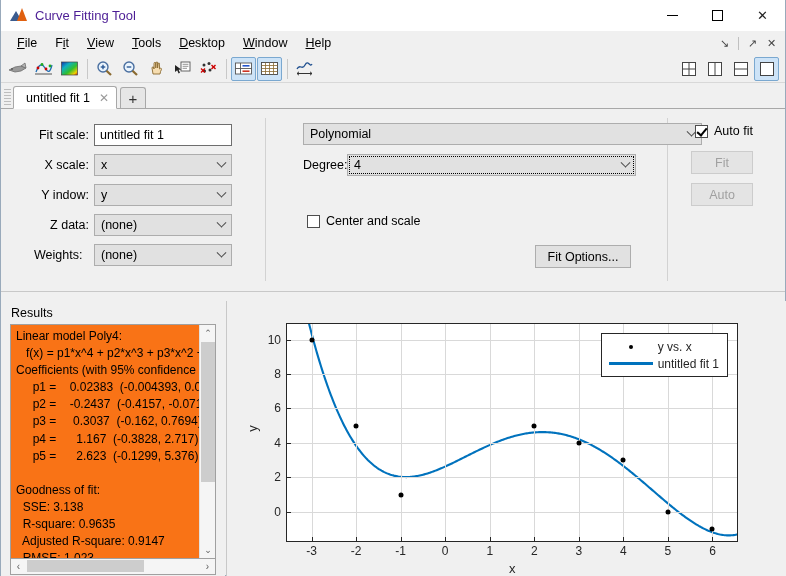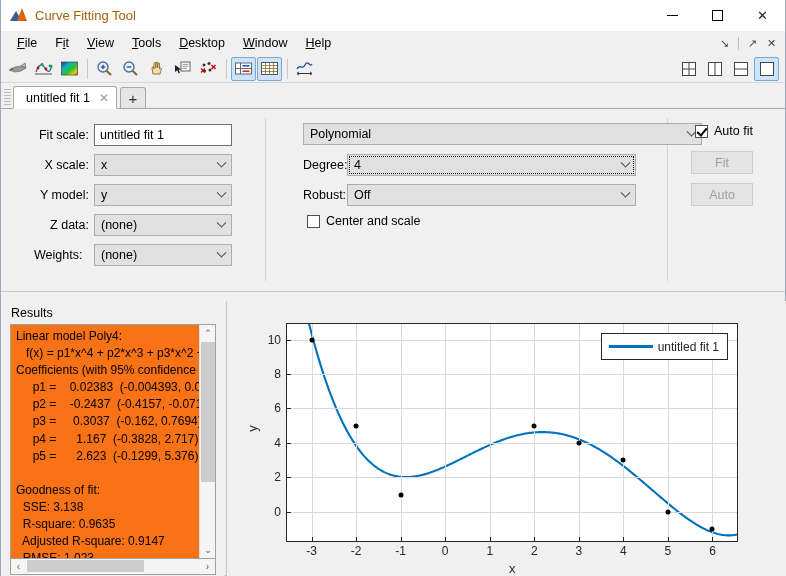--- a/index.html
+++ b/index.html
@@ -14,21 +14,21 @@
          border:1px solid #9ab; border-top:none; }
 
   
   .titlebar { height:31px; background:#ffffff; display:flex; align-items:center;
               border-bottom:1px solid #ffffff; position:relative; }
   .tb-icon { width:18px; height:16px; margin-left:9px; margin-right:7px; position:relative; flex:none; }
   .tb-icon .f1 { position:absolute; left:0; top:4px; width:0; height:0;
       border-left:6px solid transparent; border-right:6px solid transparent; border-bottom:10px solid #3b5c8f; }
   .tb-icon .f2 { position:absolute; left:7px; top:1px; width:0; height:0;
       border-left:5px solid transparent; border-right:5px solid transparent; border-bottom:13px solid #e06010; }
-  .tb-title { font-size:13px; color:#a16207; }
+  .tb-title { font-size:13px; color:#4c1d95; }
   .tb-btns { position:absolute; right:0; top:0; height:31px; display:flex; }
   .tb-btn { width:45px; height:31px; display:flex; align-items:center; justify-content:center;
             font-size:13px; color:#222; }
   .glyph-min { display:block; width:11px; height:1px; background:#000; }
   .glyph-max { display:block; width:11px; height:11px; border:1px solid #000; }
 
   
   .menubar { height:24px; background:#f0f0f0; display:flex; align-items:center;
              padding-left:7px; position:relative; }
   .menu-item { padding:3px 9px 4px 9px; font-size:12.5px; color:#000; }
@@ -332,21 +332,21 @@
       <span class="txtinput" style="width:138px; margin-left:5px;">untitled fit 1</span>
     </div>
     <div class="lblrow" style="left:33px; top:45px;">
       <span class="lbl" style="width:55px; text-align:right;">X scale:</span>
       <span class="combo" style="width:138px; margin-left:5px;">
         <span>x</span>
         <i class="chev"></i>
       </span>
     </div>
     <div class="lblrow" style="left:33px; top:75px;">
-      <span class="lbl" style="width:55px; text-align:right;">Y model:</span>
+      <span class="lbl" style="width:55px; text-align:right;">Y indow:</span>
       <span class="combo" style="width:138px; margin-left:5px;">
         <span>y</span>
         <i class="chev"></i>
       </span>
     </div>
     <div class="lblrow" style="left:33px; top:105px;">
       <span class="lbl" style="width:55px; text-align:right;">Z data:</span>
       <span class="combo" style="width:138px; margin-left:5px;">
         <span>(none)</span>
         <i class="chev"></i>
@@ -364,31 +364,25 @@
       <span>Polynomial</span>
       <i class="chev"></i>
     </div>
     <div class="lblrow" style="left:302px; top:45px;">
       <span class="lbl" style="width:44px;">Degree:</span>
       <span class="combo focus" style="width:289px;">
         <span>4</span>
         <i class="chev"></i>
       </span>
     </div>
-    <div class="lblrow" style="left:302px; top:75px;">
-      <span class="lbl" style="width:44px;">Robust:</span>
-      <span class="combo" style="width:289px;">
-        <span>Off</span>
-        <i class="chev"></i>
-      </span>
-    </div>
     <div class="chk" style="position:absolute; left:306px; top:105px;">
       <span class="chkbox"></span>
       <span>Center and scale</span>
     </div>
+    <div class="btn" style="position:absolute; left:534px; top:136px; width:96px;">Fit Options...</div>
 
     <div class="chk" style="position:absolute; left:694px; top:15px;text-align:right;">
       <span class="chkbox checked"></span>
       <span>Auto fit</span>
     </div>
     <div class="btn disabled" style="position:absolute; left:690px; top:42px; width:62px;">Fit</div>
     <div class="btn disabled" style="position:absolute; left:690px; top:74px; width:62px;">Auto</div>
   </div>
 
   <div class="results">
@@ -462,20 +456,26 @@
         <div class="pt" style="left: 69.0594px; top: 101.611px; background: rgb(0, 0, 0);"></div>
         <div class="pt" style="left: 113.614px; top: 170.5px; background: rgb(0, 0, 0);"></div>
         <div class="pt" style="left: 247.277px; top: 101.611px; background: rgb(0, 0, 0);"></div>
         <div class="pt" style="left: 291.832px; top: 118.833px; background: rgb(0, 0, 0);"></div>
         <div class="pt" style="left: 336.386px; top: 136.056px; background: rgb(0, 0, 0);"></div>
         <div class="pt" style="left: 380.941px; top: 187.722px; background: rgb(0, 0, 0);"></div>
         <div class="pt" style="left: 425.495px; top: 204.944px; background: rgb(0, 0, 0);"></div>
         <div class="legend" style="right: 9px; top: 9px;">
           <div class="lg-row">
             <span class="lg-mk">
+              <span class="lg-dot" style="background: rgb(0, 0, 0);"></span>
+            </span>
+            <span class="lg-txt">y vs. x</span>
+          </div>
+          <div class="lg-row">
+            <span class="lg-mk">
               <span class="lg-line" style="background: rgb(0, 114, 189);"></span>
             </span>
             <span class="lg-txt">untitled fit 1</span>
           </div>
         </div>
       </div>
     <div class="axlabel" id="ylabel-el" style="left:22px; top:120px; transform:rotate(-90deg); transform-origin:center;">y</div>
     <div class="axlabel" id="xlabel-el" style="left:282px; top:260px;">x</div>
   <div class="xtlab" style="left: 84.505px; top: 243px;">-3</div>
       <div class="xtlab" style="left: 129.059px; top: 243px;">-2</div>

